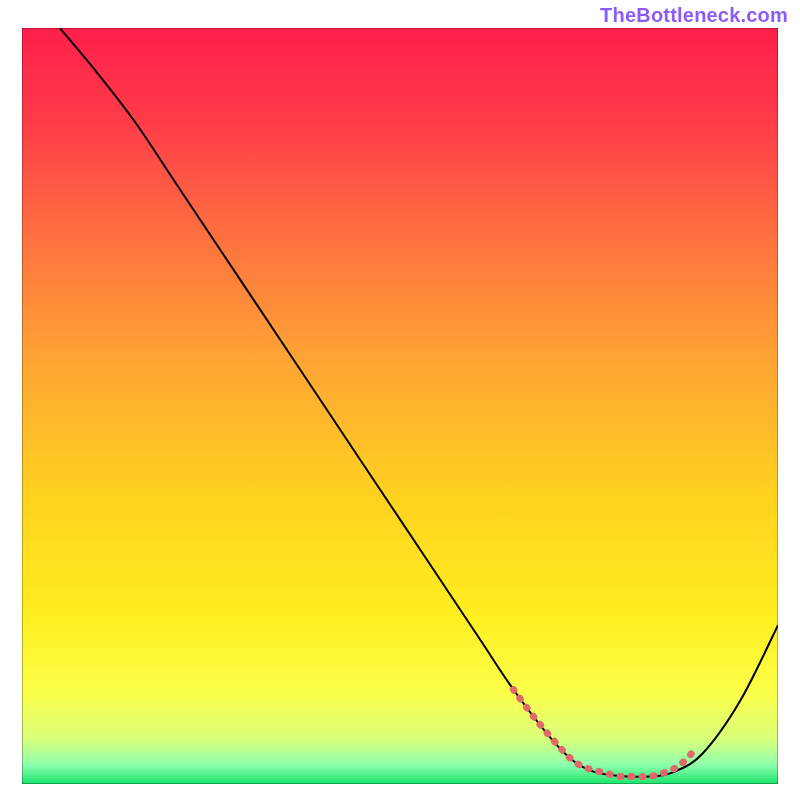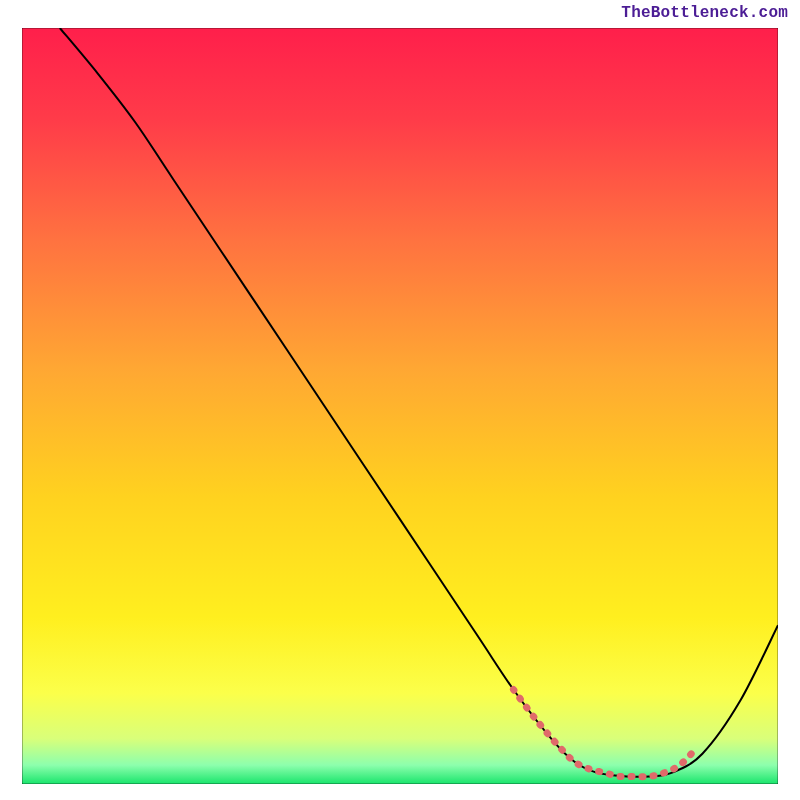--- a/index.html
+++ b/index.html
@@ -13,26 +13,25 @@
   .frame {
     position: relative;
     width: 800px;
     height: 800px;
     background: #ffffff;
   }
   .watermark {
     position: absolute;
     top: 4px;
     right: 12px;
-    font-size: 16px;
+    font-size: 20px;
     font-weight: 600;
-    color: #4c1d95;
+    color: #8b5cf6;
     letter-spacing: 0.2px;
     z-index: 5;
-    font-family: Liberation Mono, monospace;
   }
   svg.plot {
     position: absolute;
     top: 28px;
     left: 22px;
     width: 756px;
     height: 756px;
     display: block;
   }
 </style>

